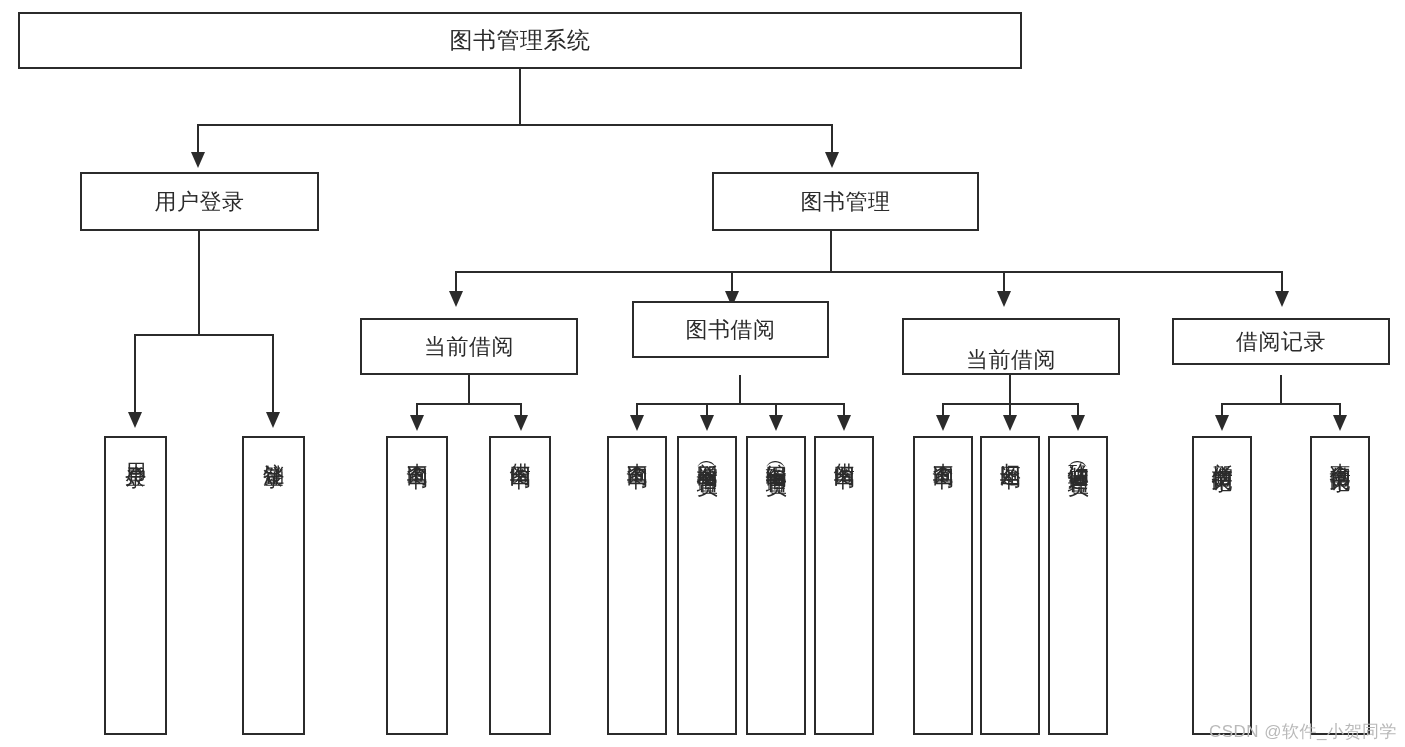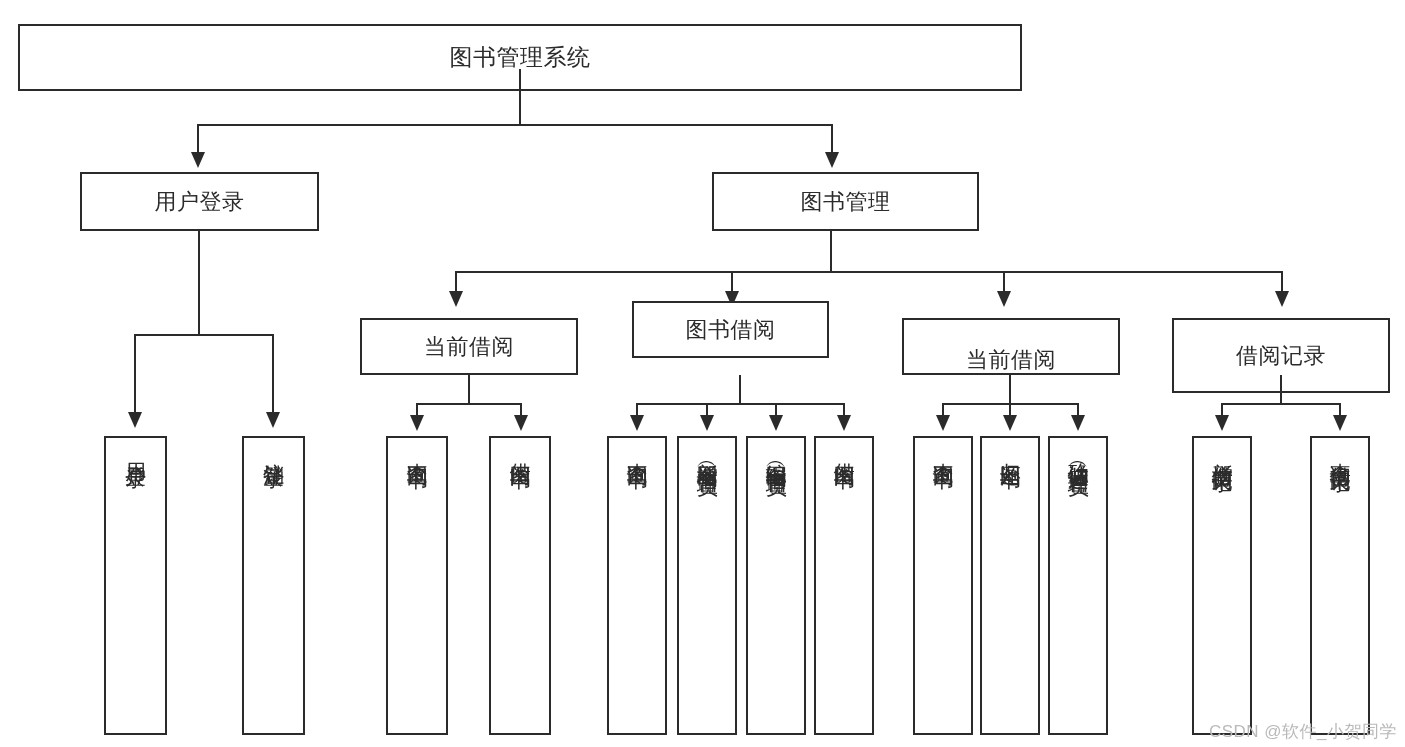--- a/index.html
+++ b/index.html
@@ -81,21 +81,21 @@
     letter-spacing: 0.5px;
     white-space: nowrap;
     font-family: "Liberation Sans", "DejaVu Sans", sans-serif;
   }
 </style>
 </head>
 <body>
 
 <div id="canvas">
 
-  <div class="node h root" style="left:18px; top:24px; width:1004px; height:67px;">
+  <div class="node h root" style="left:18px; top:12px; width:1004px; height:57px;">
     <span class="label">图书管理系统</span>
   </div>
 
   <div class="ln vz" style="left:519px; top:69px; height:56px;"></div>
 
   <div class="ln hz" style="left:197px; top:124px; width:636px;"></div>
 
   <div class="ln vz" style="left:197px; top:124px; height:30px;"></div>
   <div class="arrow" style="left:191px; top:152px;"></div>
   <div class="ln vz" style="left:831px; top:124px; height:30px;"></div>
@@ -128,21 +128,21 @@
 
   <div class="node h" style="left:360px; top:318px; width:218px; height:57px;">
     <span class="label">当前借阅</span>
   </div>
   <div class="node h" style="left:632px; top:301px; width:197px; height:57px;align-items:center;">
     <span class="label">图书借阅</span>
   </div>
   <div class="node h" style="left:902px; top:318px; width:218px; height:57px;align-items:flex-end;">
     <span class="label">当前借阅</span>
   </div>
-  <div class="node h" style="left:1172px; top:318px; width:218px; height:75px;">
+  <div class="node h" style="left:1172px; top:318px; width:218px; height:47px;">
     <span class="label">借阅记录</span>
   </div>
 
   <div class="ln vz" style="left:468px; top:375px; height:30px;"></div>
   <div class="ln hz" style="left:416px; top:403px; width:106px;"></div>
   <div class="ln vz" style="left:416px; top:403px; height:14px;"></div>
   <div class="arrow" style="left:410px; top:415px;"></div>
   <div class="ln vz" style="left:520px; top:403px; height:14px;"></div>
   <div class="arrow" style="left:514px; top:415px;"></div>
 

